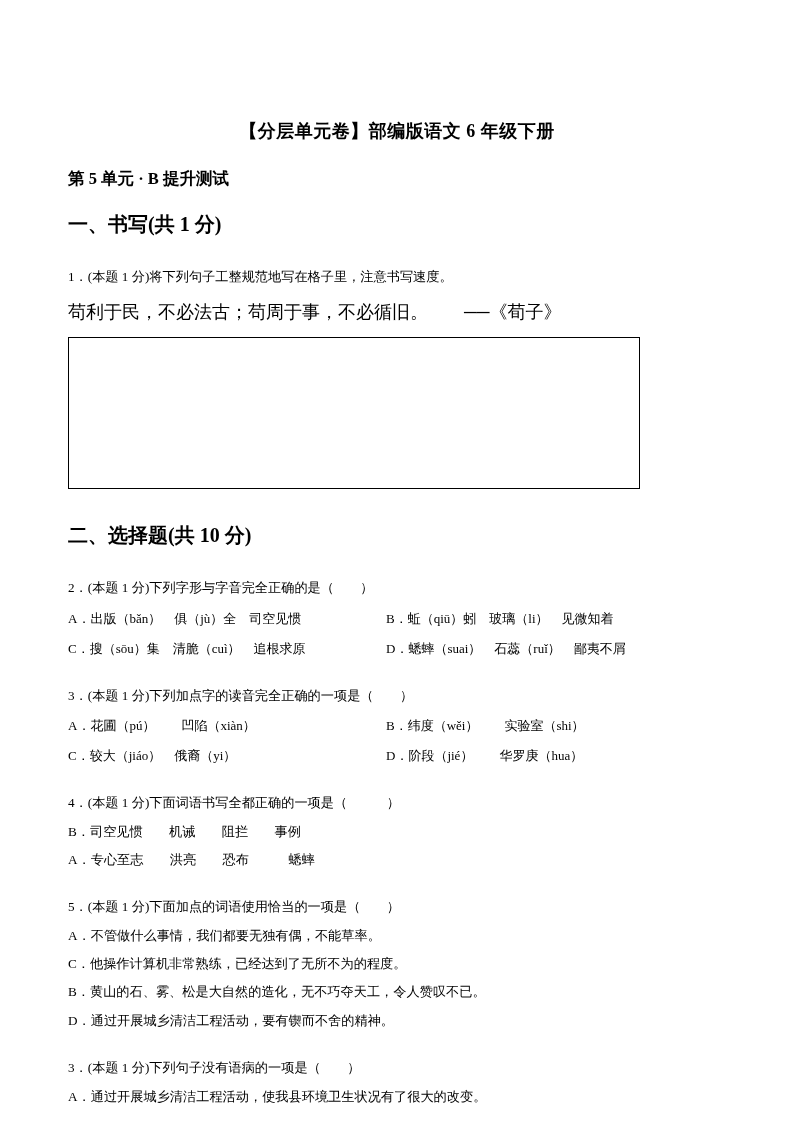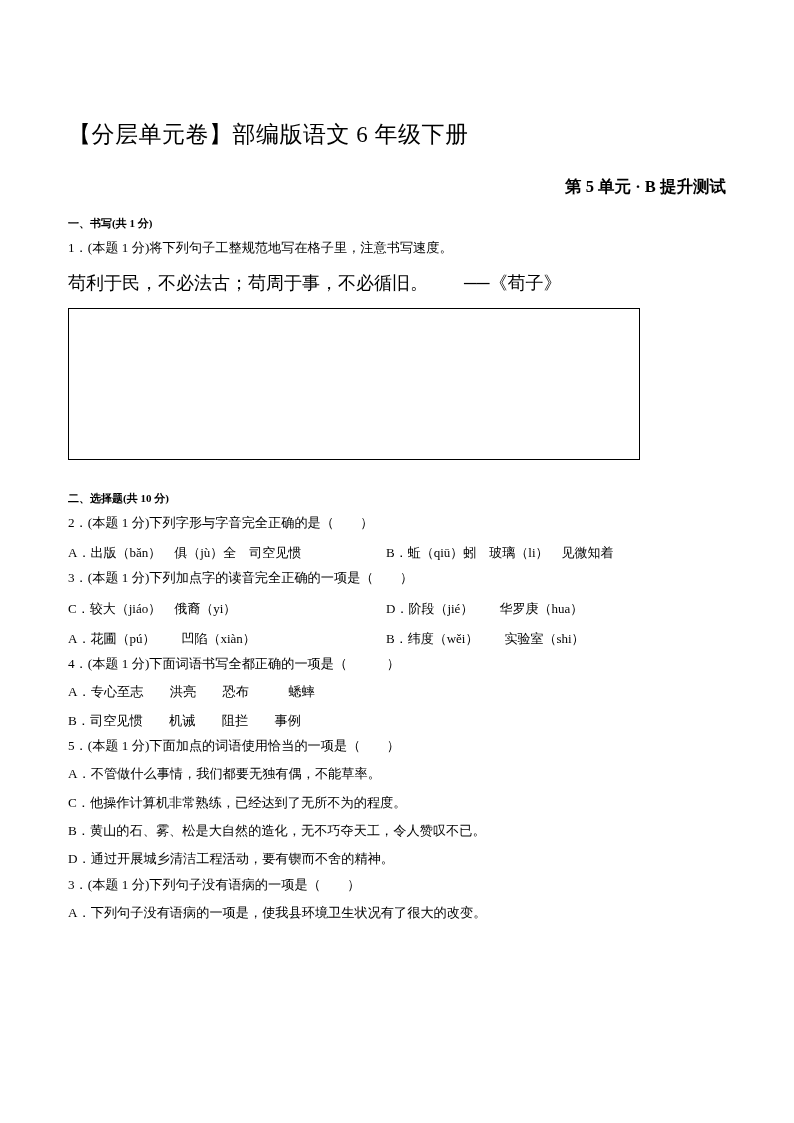--- a/index.html
+++ b/index.html
@@ -15,50 +15,50 @@
     position: relative;
     overflow: hidden;
   }
   .page {
     box-sizing: border-box;
     width: 794px;
     height: 1123px;
     padding: 96px 68px 0 68px;
   }
   .doc-title {
-    text-align: left;
-    font-size: 23px;
-    font-weight: normal;
+    text-align: center;
+    font-size: 18px;
+    font-weight: bold;
     letter-spacing: 0.5px;
     margin-top: 22px;
     margin-bottom: 0;
     line-height: 1.5;
   }
   .doc-subtitle {
-    text-align: right;
+    text-align: left;
     font-size: 16.5px;
     font-weight: bold;
     margin-top: 22px;
     margin-bottom: 0;
     line-height: 1.5;
   }
   .section-heading {
-    font-size: 11px;
+    font-size: 20px;
     font-weight: bold;
     margin-top: 16px;
     margin-bottom: 0;
     line-height: 1.6;
   }
   .section-heading.second {
     margin-top: 30px;
   }
   .q-line {
     font-size: 13.2px;
     line-height: 1.62;
-    margin-top: 4px;
+    margin-top: 26px;
     margin-bottom: 0;
     white-space: pre-wrap;
   }
   .q-line.tight {
     margin-top: 7px;
   }
   .quote-line {
     font-size: 18px;
     line-height: 1.62;
     margin-top: 11px;
@@ -94,31 +94,32 @@
 
   <div class="section-heading">一、书写(共 1 分)</div>
   <div class="q-line">1．(本题 1 分)将下列句子工整规范地写在格子里，注意书写速度。</div>
   <div class="quote-line">苟利于民，不必法古；苟周于事，不必循旧。　　──《荀子》</div>
   <div class="writing-box"></div>
 
   <div class="section-heading second">二、选择题(共 10 分)</div>
 
   <div class="q-line">2．(本题 1 分)下列字形与字音完全正确的是（　　）</div>
   <div class="opt-row"><span class="col" style="width:318px">A．出版（bǎn）　俱（jù）全　司空见惯</span><span class="col">B．蚯（qiū）蚓　玻璃（li）　见微知着</span></div>
+  <div class="opt-row"><span class="col" style="width:318px">C．搜（sōu）集　清脆（cuì）　追根求原</span><span class="col">D．蟋蟀（suai）　石蕊（ruǐ）　鄙夷不屑</span></div>
 
   <div class="q-line">3．(本题 1 分)下列加点字的读音完全正确的一项是（　　）</div>
+  <div class="opt-row"><span class="col" style="width:318px">A．花圃（pú）　　凹陷（xiàn）</span><span class="col">B．纬度（wěi）　　实验室（shi）</span></div>
   <div class="opt-row"><span class="col" style="width:318px">C．较大（jiáo）　俄裔（yi）</span><span class="col">D．阶段（jié）　　华罗庚（hua）</span></div>
-  <div class="opt-row"><span class="col" style="width:318px">A．花圃（pú）　　凹陷（xiàn）</span><span class="col">B．纬度（wěi）　　实验室（shi）</span></div>
 
   <div class="q-line">4．(本题 1 分)下面词语书写全都正确的一项是（　　　）</div>
+  <div class="q-line tight">B．司空见惯　　机诫　　阻拦　　事例</div>
   <div class="q-line tight">A．专心至志　　洪亮　　恐布　　　蟋蟀</div>
-  <div class="q-line tight">B．司空见惯　　机诫　　阻拦　　事例</div>
 
   <div class="q-line">5．(本题 1 分)下面加点的词语使用恰当的一项是（　　）</div>
   <div class="q-line tight">A．不管做什么事情，我们都要无独有偶，不能草率。</div>
   <div class="q-line tight">C．他操作计算机非常熟练，已经达到了无所不为的程度。</div>
   <div class="q-line tight">B．黄山的石、雾、松是大自然的造化，无不巧夺天工，令人赞叹不已。</div>
   <div class="q-line tight">D．通过开展城乡清洁工程活动，要有锲而不舍的精神。</div>
 
   <div class="q-line">3．(本题 1 分)下列句子没有语病的一项是（　　）</div>
-  <div class="q-line tight">A．下列句子没有语病的一项是，使我县环境卫生状况有了很大的改变。</div>
+  <div class="q-line tight">A．通过开展城乡清洁工程活动，使我县环境卫生状况有了很大的改变。</div>
 
 </div>
 
 </body></html>

